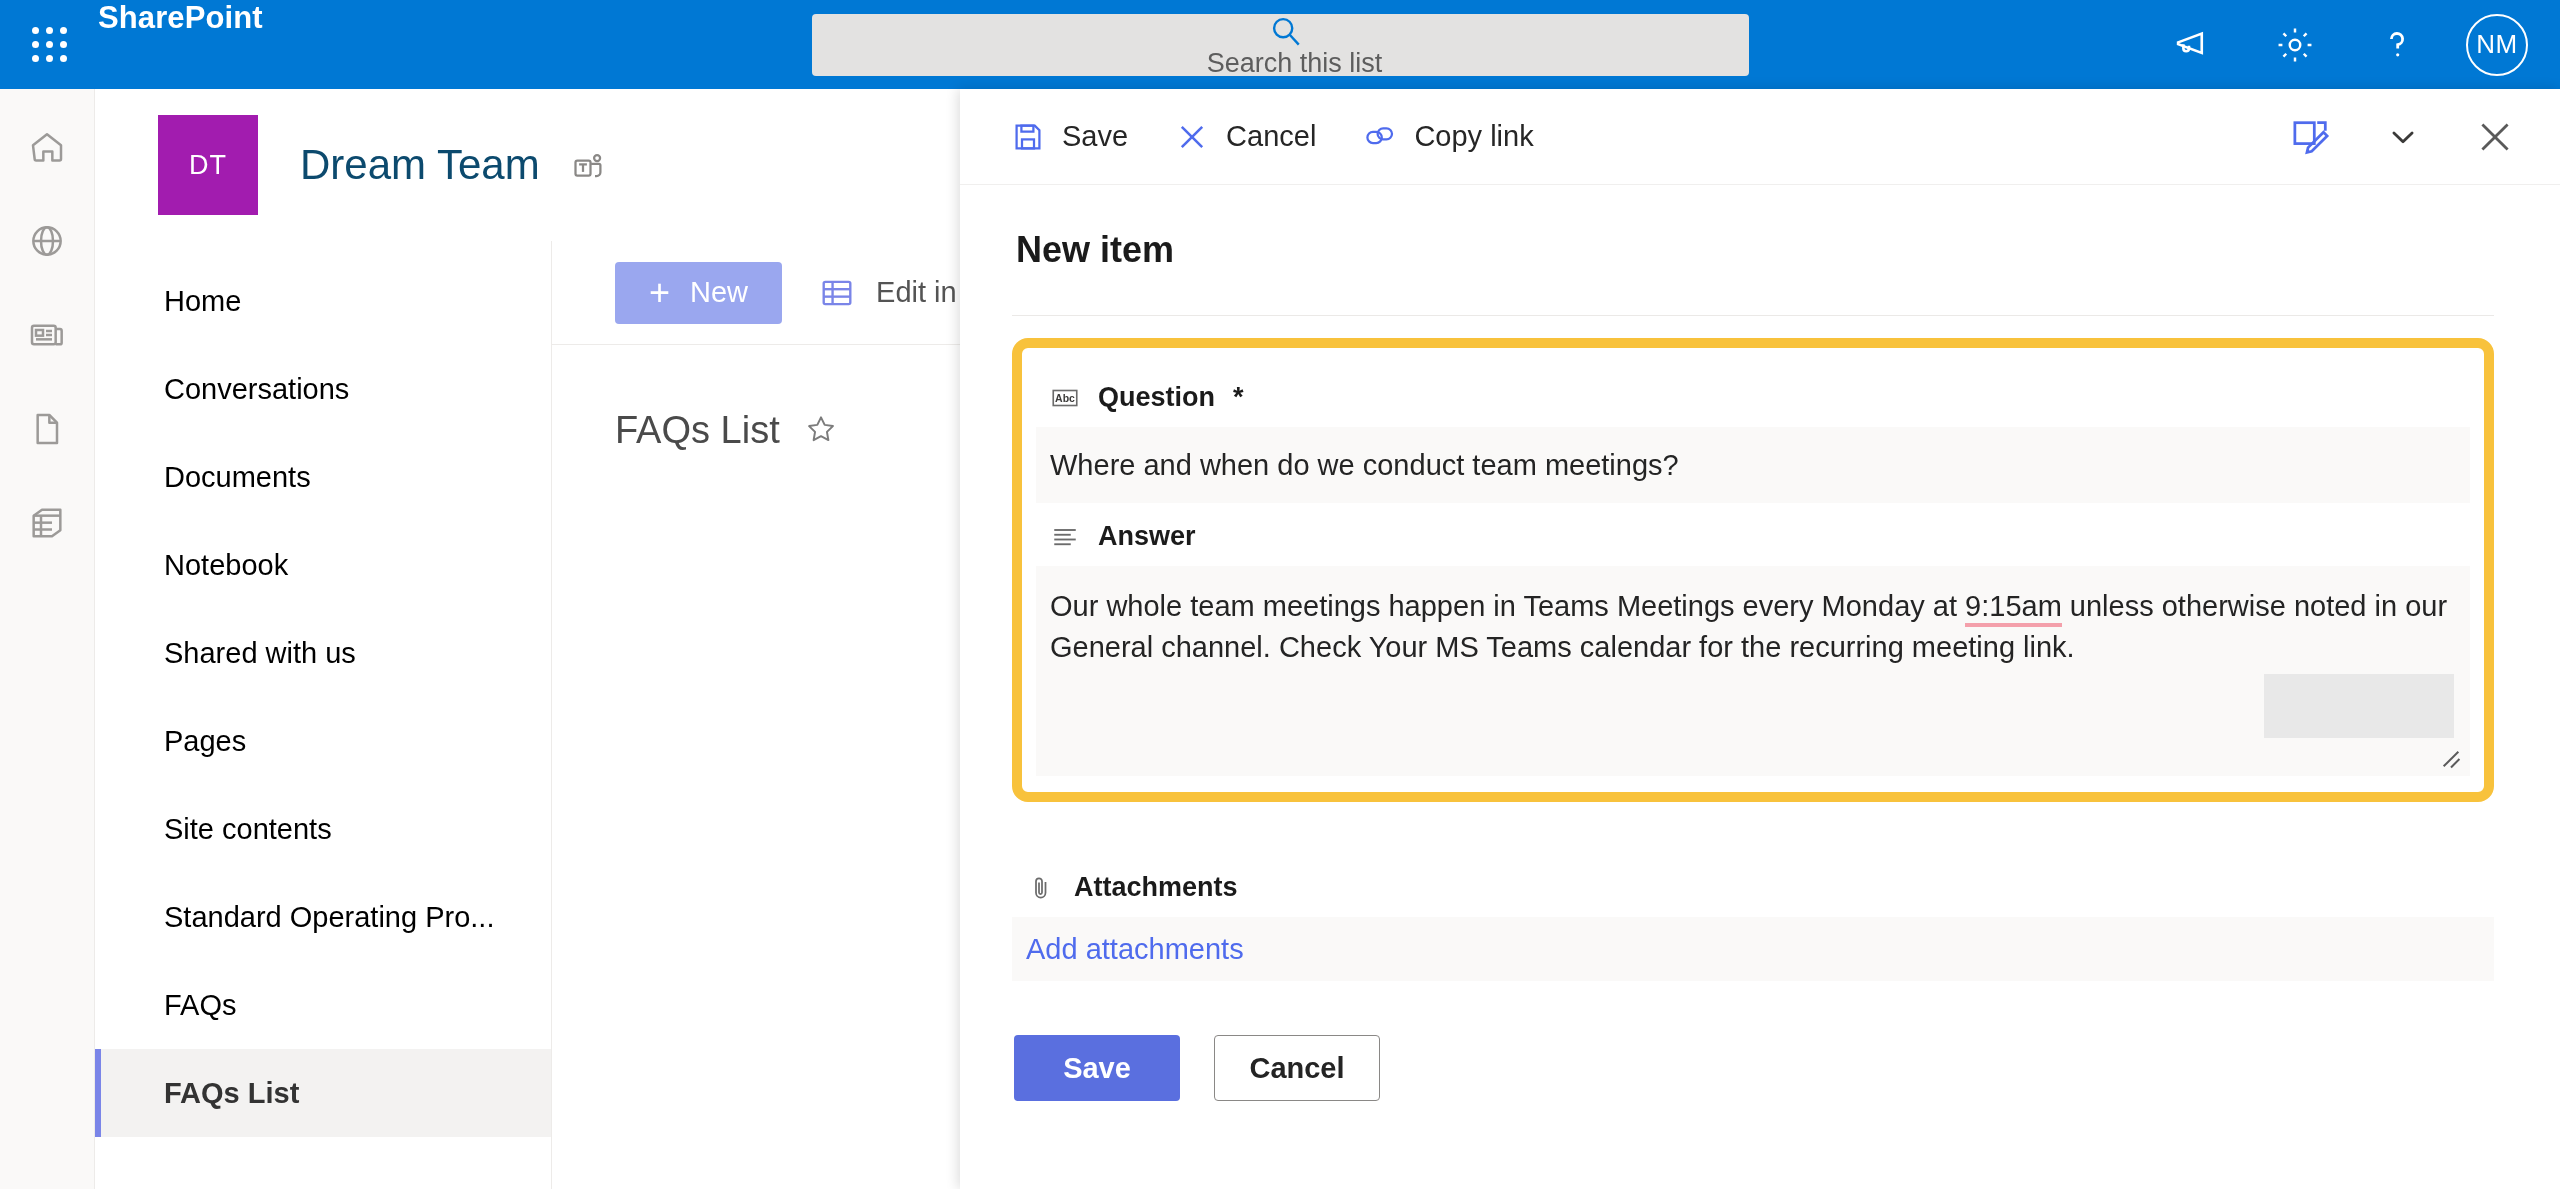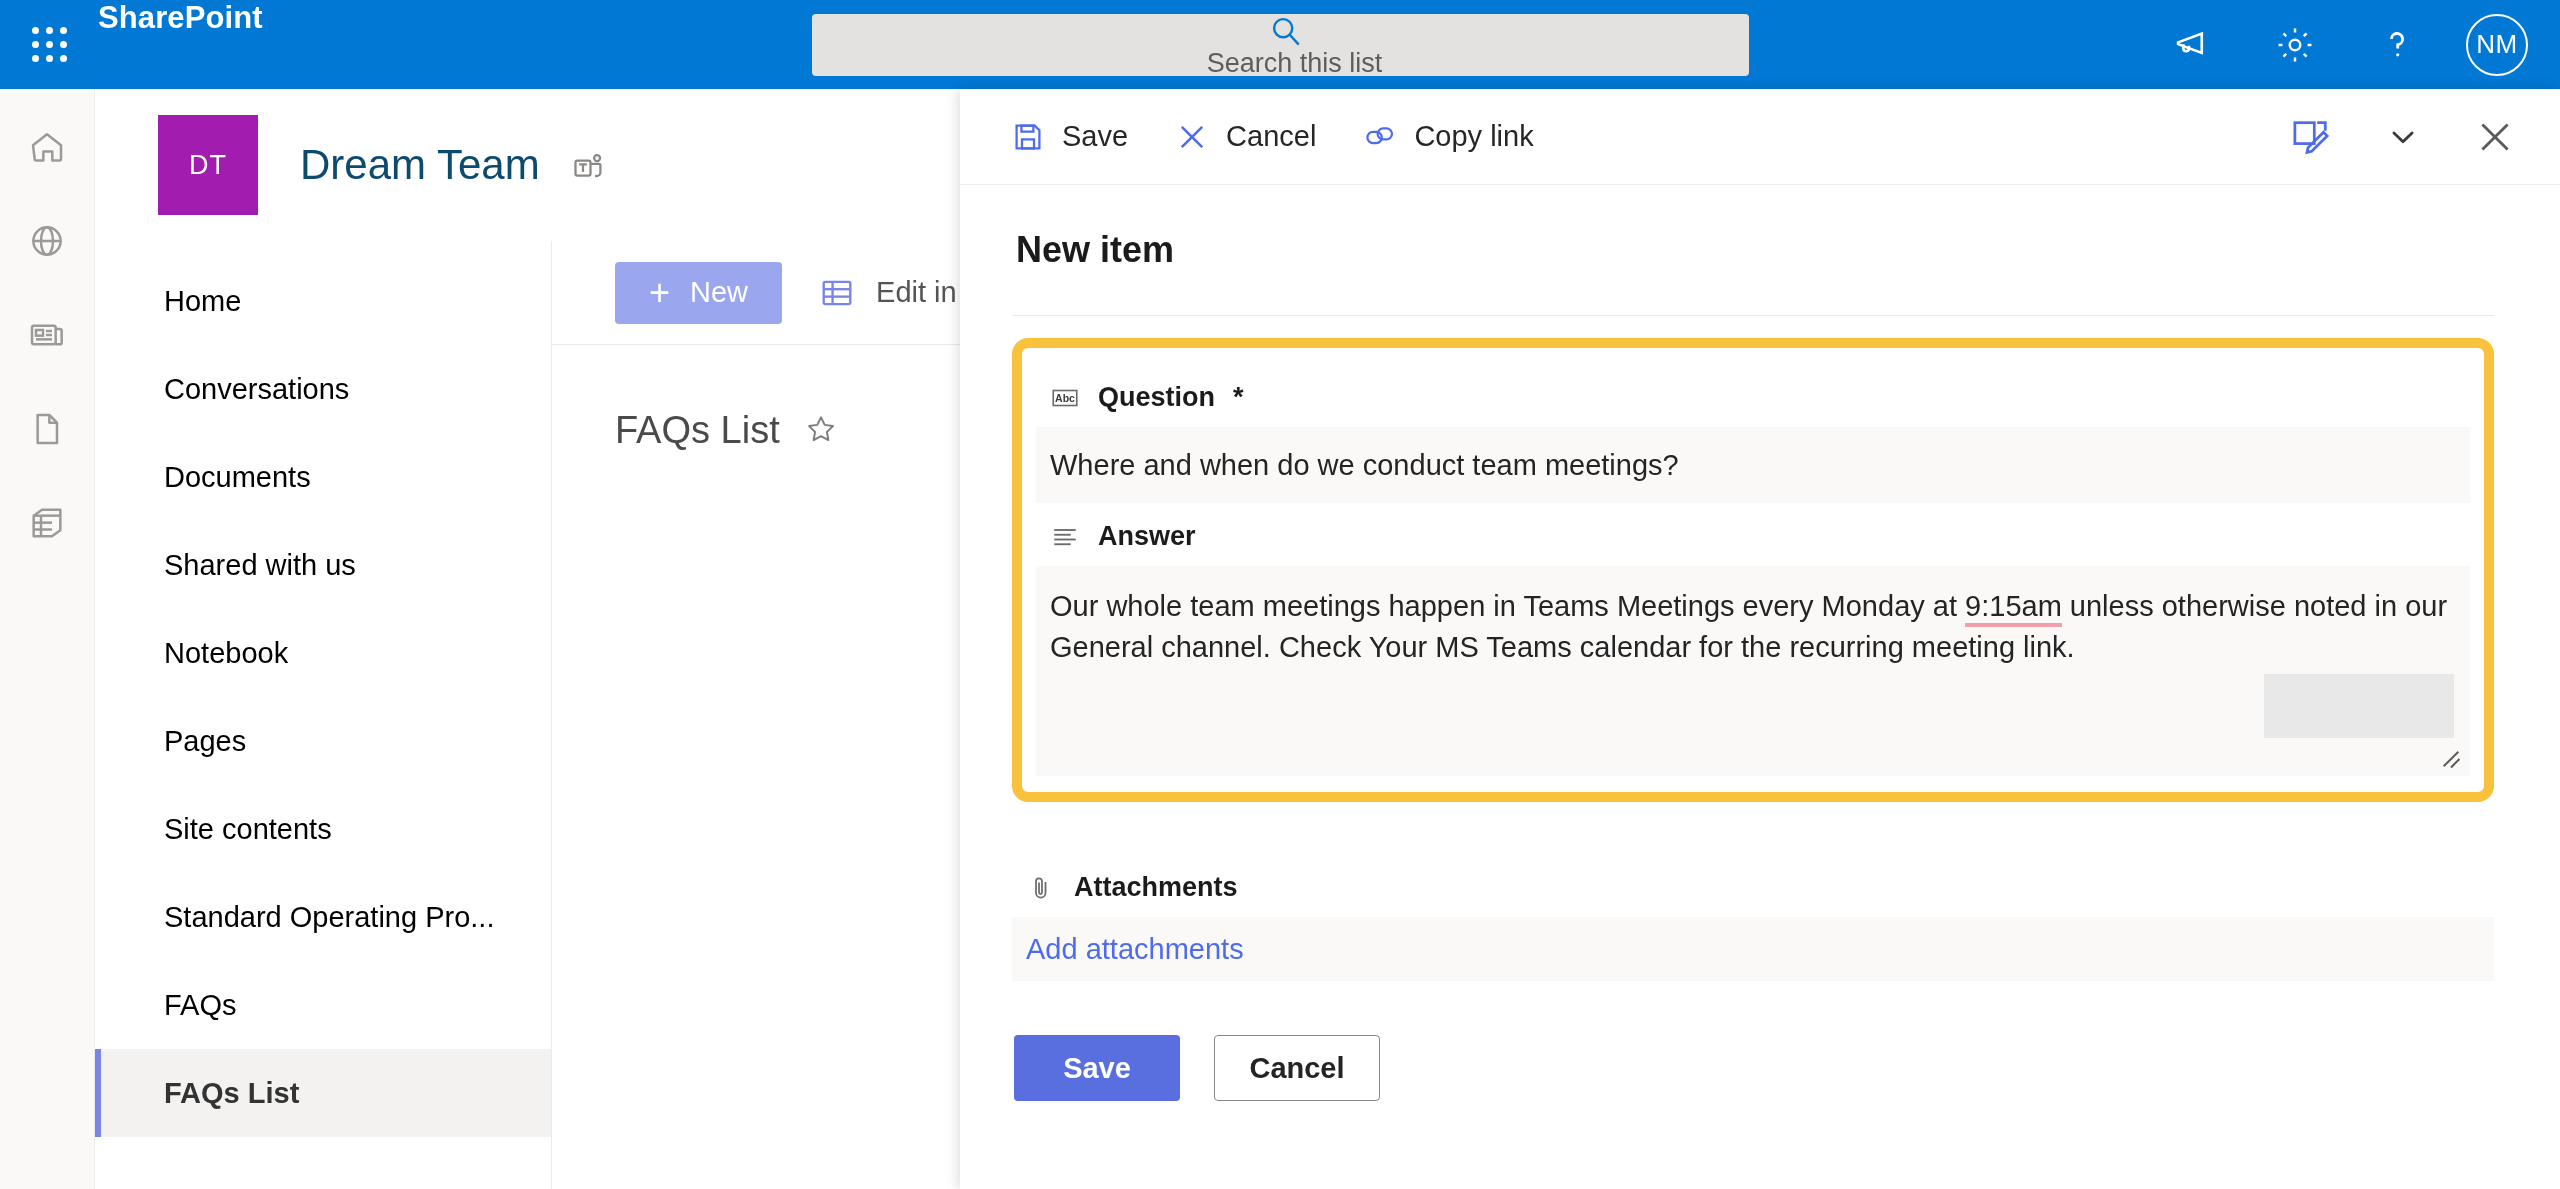--- a/index.html
+++ b/index.html
@@ -297,24 +297,24 @@
       <div class="nav-item">
           <span>Home</span>
         </div>
       <div class="nav-item">
           <span>Conversations</span>
         </div>
       <div class="nav-item">
           <span>Documents</span>
         </div>
       <div class="nav-item">
+          <span>Notebook</span>
+        </div>
+      <div class="nav-item">
           <span>Shared with us</span>
-        </div>
-      <div class="nav-item">
-          <span>Notebook</span>
         </div>
       <div class="nav-item">
           <span>Pages</span>
         </div>
       <div class="nav-item">
           <span>Site contents</span>
         </div>
       <div class="nav-item">
           <span>Standard Operating Pro...</span>
         </div>

